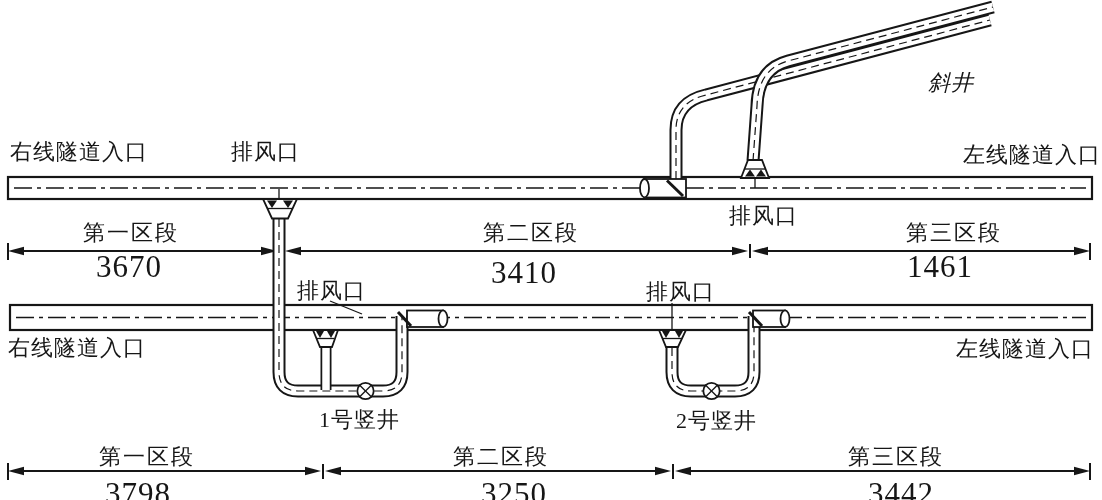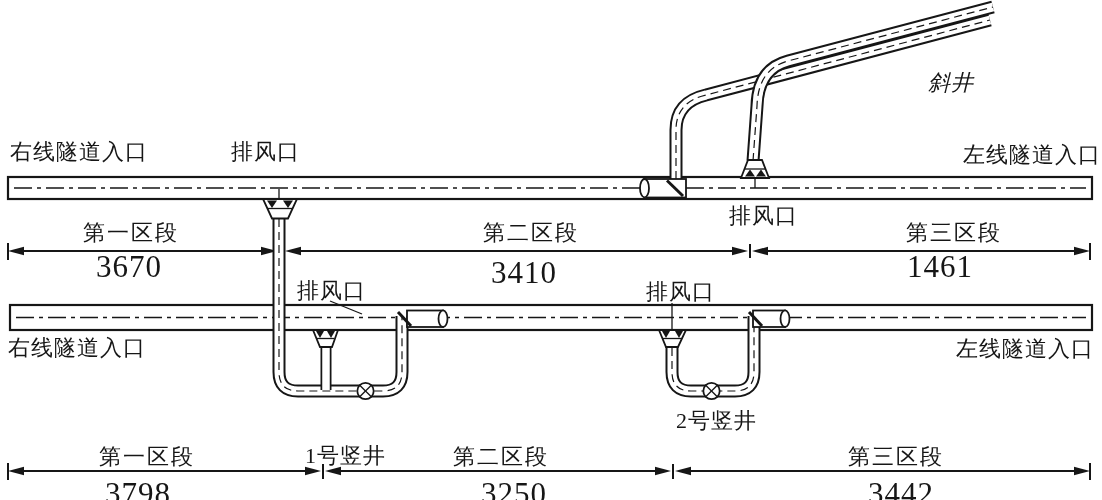--- a/index.html
+++ b/index.html
@@ -176,21 +176,21 @@
 
   <div class="lbl" style="left:10px;  top:141px;">右线隧道入口</div>
   <div class="lbl" style="left:231px; top:141px;">排风口</div>
   <div class="lbl" style="left:928px; top:72px;font-style:italic;">斜井</div>
   <div class="lbl" style="left:963px; top:144px;">左线隧道入口</div>
   <div class="lbl" style="left:729px; top:205px;">排风口</div>
   <div class="lbl" style="left:297px; top:280px;">排风口</div>
   <div class="lbl" style="left:646px; top:281px;">排风口</div>
   <div class="lbl" style="left:8px;   top:339px;font-family:Liberation Mono, monospace;">右线隧道入口</div>
   <div class="lbl" style="left:956px; top:338px;">左线隧道入口</div>
-  <div class="lbl" style="left:305px; top:409px;margin-top:36px;">1号竖井</div>
+  <div class="lbl" style="left:319px; top:409px;">1号竖井</div>
   <div class="lbl" style="left:676px; top:410px;">2号竖井</div>
 
   <div class="lbl ctr" style="left:131px; top:222px;">第一区段</div>
   <div class="num" style="left:129px; top:251px;">3670</div>
   <div class="lbl ctr" style="left:531px; top:222px;">第二区段</div>
   <div class="num" style="left:524px; top:257px;">3410</div>
   <div class="lbl ctr" style="left:954px; top:222px;">第三区段</div>
   <div class="num" style="left:940px; top:251px;">1461</div>
 
   <div class="lbl ctr" style="left:147px; top:446px;">第一区段</div>

